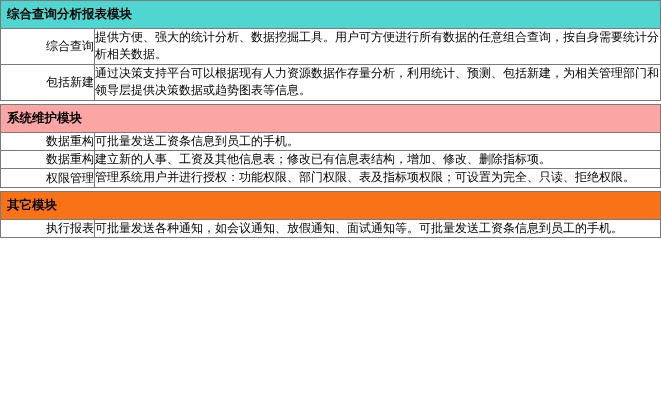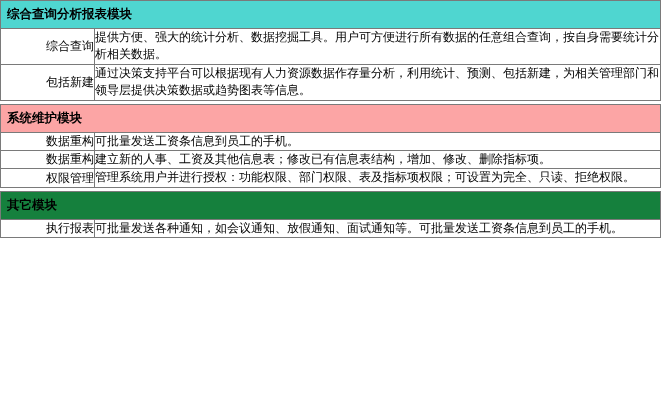--- a/index.html
+++ b/index.html
@@ -27,21 +27,21 @@
   }
   .section-row td {
     border: 1px solid #7a7a7a;
     padding: 5px 20px 5px 6px;
     font-weight: bold;
     font-size: 12.5px;
     color: #000;
   }
   .section-teal { background: #4fd6d0; }
   .section-violet { background: #fca5a5; }
-  .section-pink { background: #15803d; }
+  .section-pink { background: #f97316; }
 
   .cell-name {
     width: 94px;
     text-align: right;
     padding: 9px 4px;
     font-size: 12px;
     white-space: nowrap;
   }
   .cell-desc {
     padding: 8px 9px 8px 9px;

